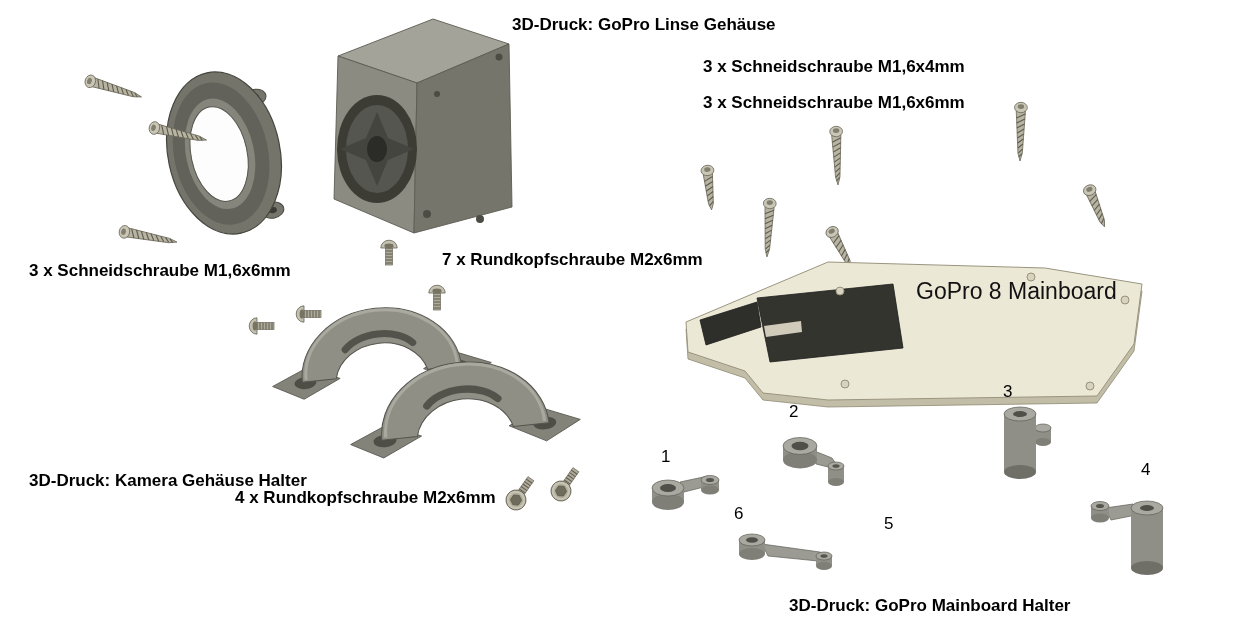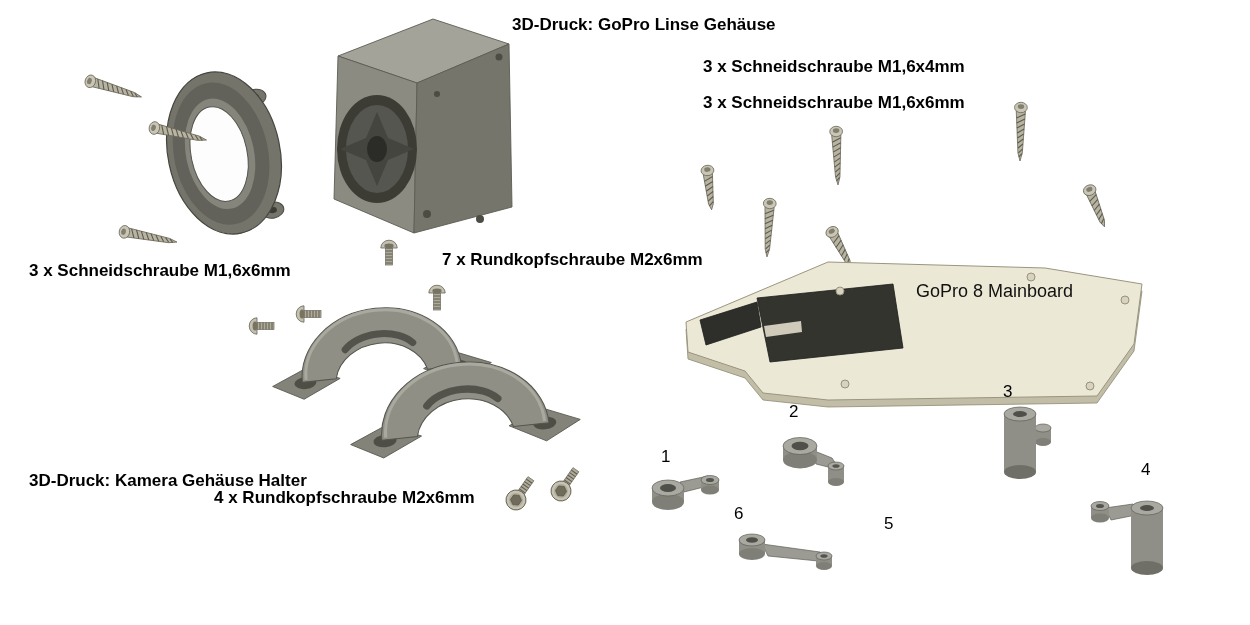--- a/index.html
+++ b/index.html
@@ -1,21 +1,21 @@
 <!DOCTYPE html>
 <html><head>
 <meta charset="utf-8">
 <style>
   html,body{margin:0;padding:0;background:#ffffff;}
   .canvas{position:relative;width:1250px;height:625px;background:#ffffff;overflow:hidden;
           font-family:"Liberation Sans",sans-serif;color:#000;}
   svg.scene{position:absolute;left:0;top:0;}
   .lbl{position:absolute;font-size:17px;line-height:21px;white-space:nowrap;color:#000;font-weight:bold;}
   .num{position:absolute;font-size:17px;color:#000;}
-  .pcb-note{position:absolute;font-size:18px;line-height:21px;white-space:nowrap;color:#111;}
+  .pcb-note{position:absolute;font-size:23px;line-height:21px;white-space:nowrap;color:#111;}
 </style>
 </head>
 <body>
 
 <div class="canvas">
 
   <svg class="scene" width="1250" height="625" viewBox="0 0 1250 625">
     <defs>
 
       <g id="screw-tap">
@@ -187,21 +187,22 @@
       <ellipse cx="96" cy="28" rx="3.6" ry="1.8" fill="#55554f"></ellipse>
     </g>
   </svg>
 
   <div class="lbl" style="left:512px;top:14px">3D-Druck: GoPro Linse Gehäuse</div>
   <div class="lbl" style="left:703px;top:56px">3 x Schneidschraube M1,6x4mm</div>
   <div class="lbl" style="left:703px;top:92px">3 x Schneidschraube M1,6x6mm</div>
   <div class="lbl" style="left:29px;top:260px">3 x Schneidschraube M1,6x6mm</div>
   <div class="lbl" style="left:442px;top:249px">7 x Rundkopfschraube M2x6mm</div>
   <div class="lbl" style="left:29px;top:470px">3D-Druck: Kamera Gehäuse Halter</div>
-  <div class="lbl" style="left:214px;top:487px">4 x Rundkopfschraube M2x6mm</div>
+  <div class="lbl" style="left:235px;top:487px">4 x Rundkopfschraube M2x6mm</div>
+  <div class="lbl" style="left:789px;top:595px">3D-Druck: GoPro Mainboard Halter</div>
 
   <div class="pcb-note" style="left:916px;top:281px">
     <div>GoPro 8 Mainboard</div>
   </div>
 
   <div class="num" style="left:661px;top:447px">1</div>
   <div class="num" style="left:789px;top:402px">2</div>
   <div class="num" style="left:1003px;top:382px">3</div>
   <div class="num" style="left:1141px;top:460px">4</div>
   <div class="num" style="left:884px;top:514px">5</div>

